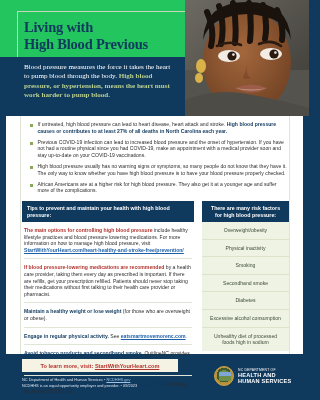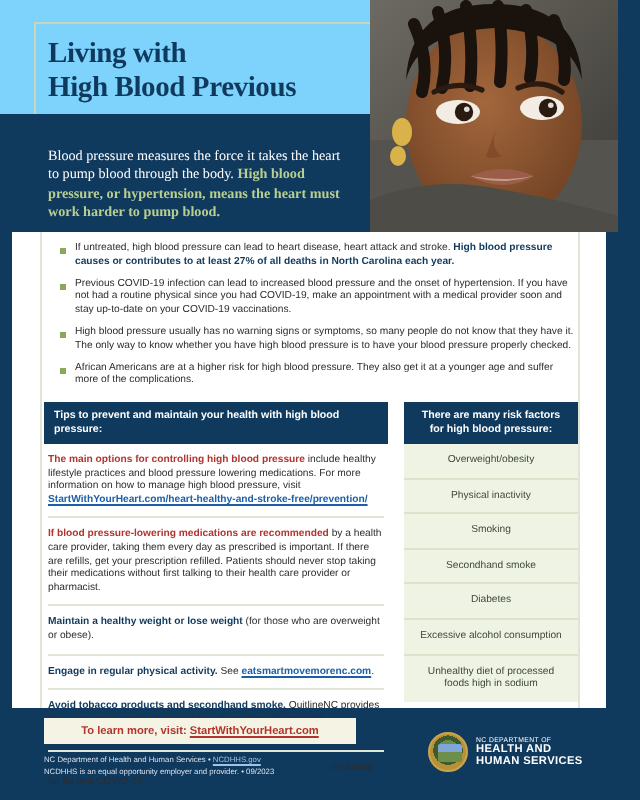--- a/index.html
+++ b/index.html
@@ -7,21 +7,21 @@
     width: 309px; height: 400px;
     font-family: "Liberation Sans", sans-serif;
     background: #10395e;
     overflow: hidden;
   }
   .page { position: relative; width: 309px; height: 400px; background: #10395e; }
 
   
   .top-band {
     position: absolute; left: 0; top: 0; width: 309px; height: 57px;
-    background: #7dd3fc;
+    background: #22c55e;
     text-decoration: underline;
   }
   .title-rule {
     position: absolute; left: 17px; top: 11px; width: 168px; height: 1px;
     background: #c9d6bd;
   }
   .title-rule-left {
     position: absolute; left: 17px; top: 11px; width: 1px; height: 46px;
     background: #c9d6bd;
   }
@@ -42,21 +42,21 @@
     position: absolute; left: 185px; top: 0; width: 124px; height: 116px;
     overflow: hidden;
     background: #3a2a22;
   }
   .photo svg { display: block; width: 124px; height: 116px; }
 
   
   .intro {
     position: absolute; left: 0; top: 57px; width: 185px; height: 59px;
     background: #10395e;
-    padding: 17px 14px 0 24px;
+    padding: 6px 14px 0 24px;
   }
   .intro p {
     font-family: "Liberation Serif", serif;
     font-size: 7.1px;
     line-height: 9.3px;
     color: #ffffff;
   }
   .intro .hl { color: #b9cf8f; font-weight: bold; }
 
   

